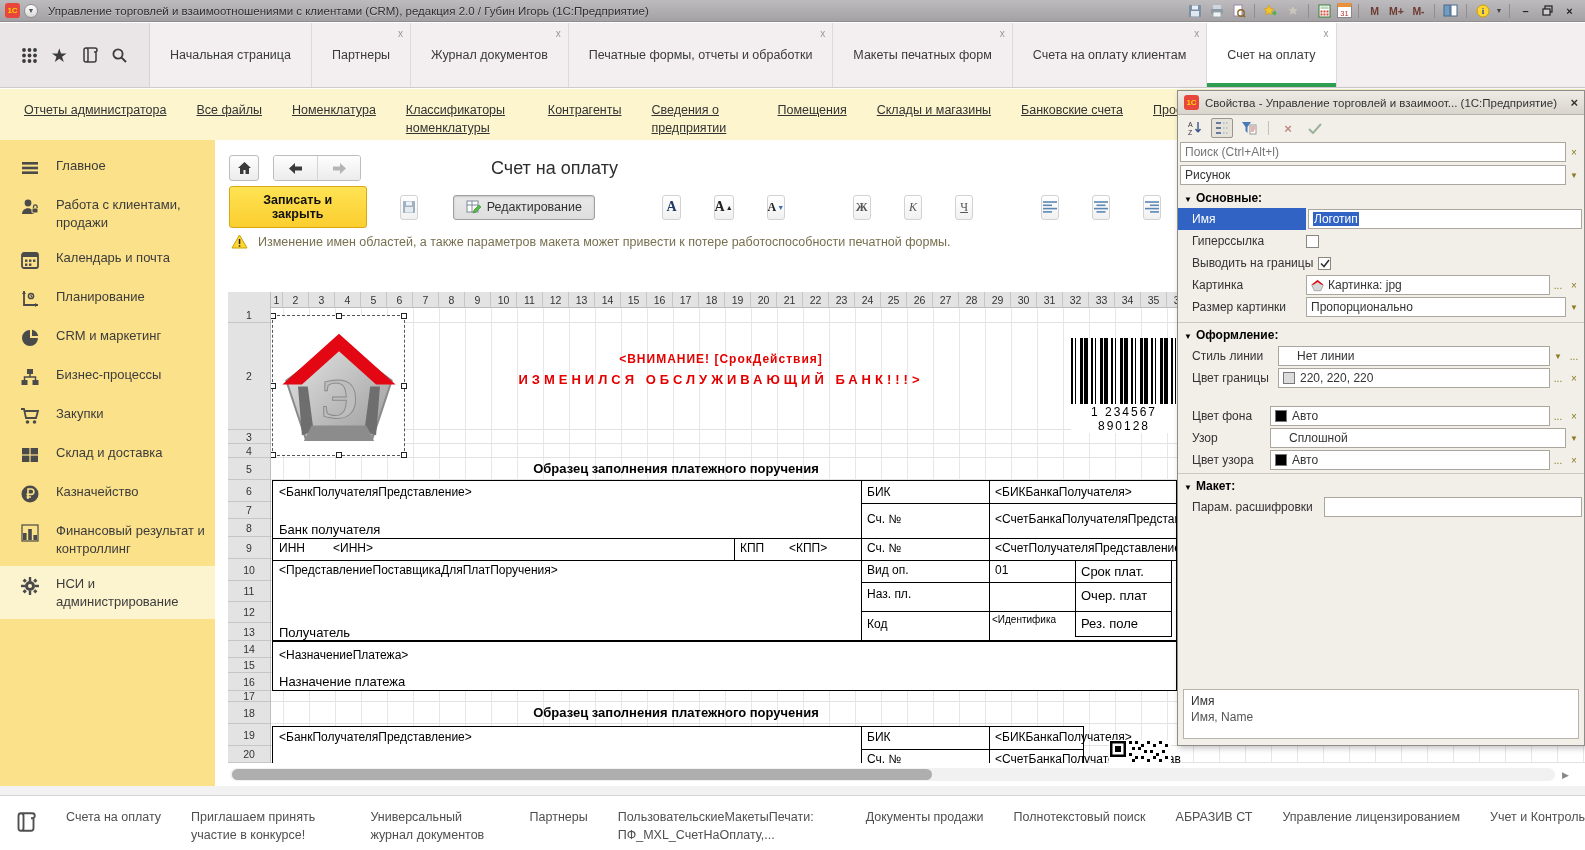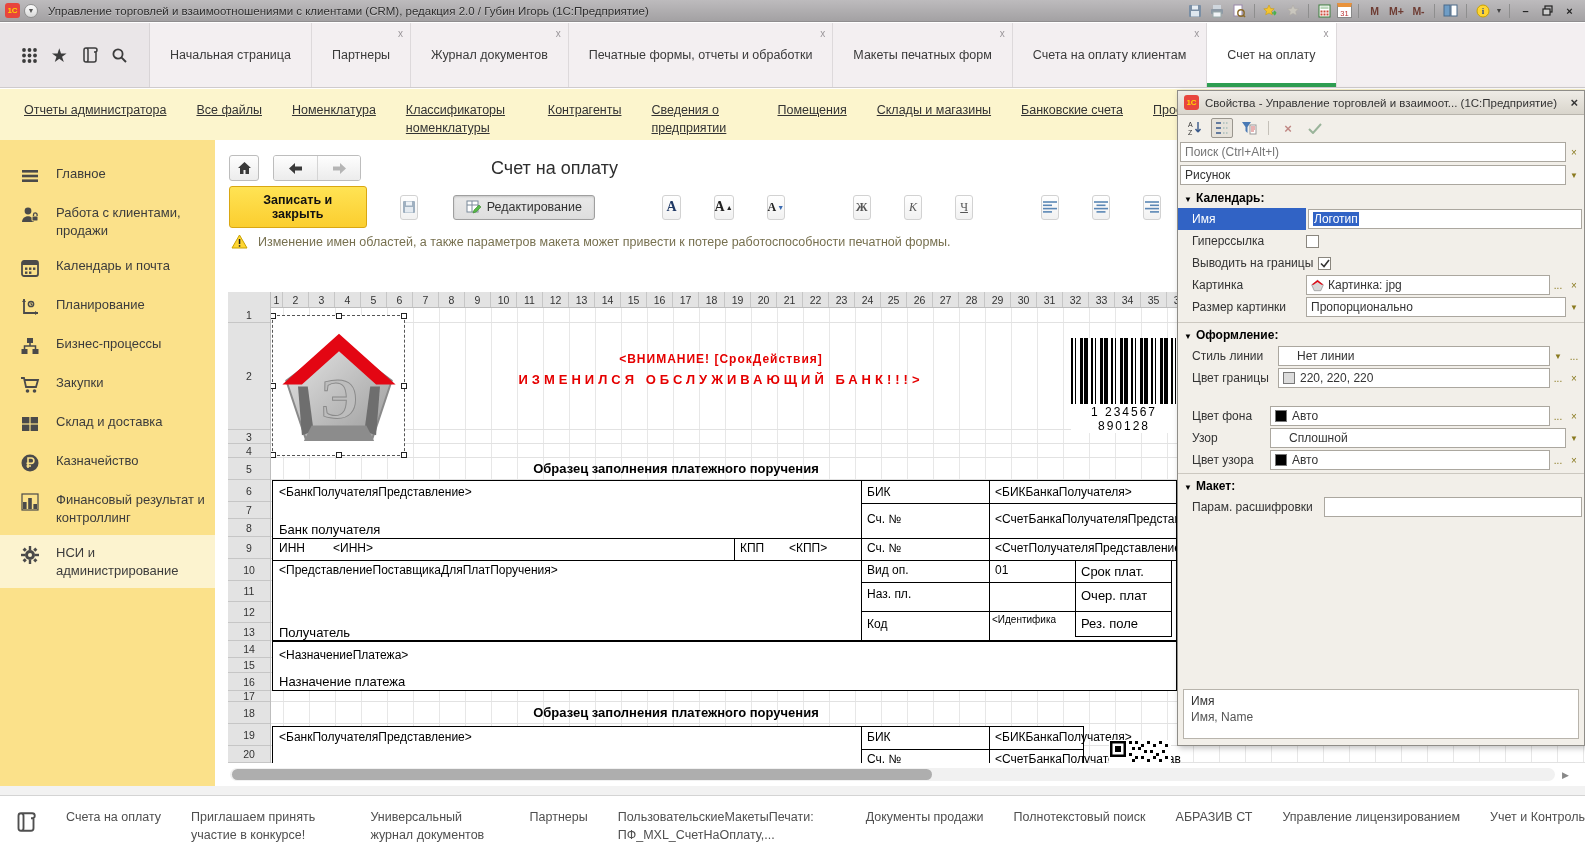--- a/index.html
+++ b/index.html
@@ -30,21 +30,21 @@
   .tab.active { background:#fff; }
   .tab.active::after { content:""; position:absolute; left:0; right:0; bottom:0; height:4px; background:#2e9e52; }
 
   
   #subnav { position:absolute; left:0; top:89px; width:1585px; height:51px; background:#fcf5cd;
     display:flex; gap:30px; padding:12px 0 0 24px; }
   .subnav-item { font-size:12.5px; color:#333; line-height:1.45;text-decoration:underline; }
   .w110 { max-width:112px; } .w95 { max-width:96px; }
 
   
-  #sidebar { position:absolute; left:0; top:140px; width:215px; height:650px; background:#fbe18a; padding-top:16px;}
+  #sidebar { position:absolute; left:0; top:140px; width:215px; height:650px; background:#fbe18a; padding-top:8px;}
   .side-item { display:flex; align-items:flex-start; padding:9px 8px 9px 20px; gap:16px; }
   .side-item.selected { background:#fcf3cf; }
   .side-item svg { flex:none; margin-top:1px; }
   .side-label { font-size:13px; color:#3c3c3c; line-height:1.35; max-width:150px; }
 
   
   #main { position:absolute; left:215px; top:140px; width:1370px; height:655px; background:#fff; }
   #navrow { display:flex; align-items:center; padding:12px 0 0 14px; height:44px;}
   .nav-btn { width:30px; height:26px; border:1px solid #bdbdbd; border-radius:3px; background:linear-gradient(#fefefe,#ececec);
     display:flex; align-items:center; justify-content:center; font-size:14px; color:#333;}
@@ -343,20 +343,27 @@
     <span class="side-label">Календарь и почта</span>
   </div>
   <div class="side-item">
     <svg width="20" height="20" viewBox="0 0 20 20">
         <path d="M4 2v14h14" fill="none" stroke="#4a4a4a" stroke-width="1.8"></path>
         <path d="M4 2l-2 3h4zM18 16l-3-2v4z" fill="#4a4a4a"></path>
         <circle cx="11" cy="7" r="2.6" fill="none" stroke="#4a4a4a" stroke-width="1.5"></circle>
         <path d="M11 5.5v1.5l1.2 1" stroke="#4a4a4a" stroke-width="1.2" fill="none"></path>
       </svg>
     <span class="side-label">Планирование</span>
+  </div>
+  <div class="side-item">
+    <svg width="20" height="20" viewBox="0 0 20 20">
+        <path d="M10 2a8 8 0 1 0 8 8h-8z" fill="#4a4a4a"></path>
+        <path d="M12 8V1.8A8 8 0 0 1 18.2 8z" fill="#4a4a4a"></path>
+      </svg>
+    <span class="side-label">CRM и маркетинг</span>
   </div>
   <div class="side-item">
     <svg width="20" height="20" viewBox="0 0 20 20">
         <rect x="7" y="2" width="6" height="5" fill="#4a4a4a"></rect>
         <rect x="1.5" y="13" width="6" height="5" fill="#4a4a4a"></rect>
         <rect x="12.5" y="13" width="6" height="5" fill="#4a4a4a"></rect>
         <path d="M10 7v3M4.5 13v-3h11v3" fill="none" stroke="#4a4a4a" stroke-width="1.5"></path>
       </svg>
     <span class="side-label">Бизнес-процессы</span>
   </div>
@@ -821,21 +828,21 @@
       </div>
     <div class="ybtn">×</div>
   </div>
   <div class="prow" style="padding:0 2px;margin-top:1px">
     <div class="pinput">
         <span>Рисунок</span>
       </div>
     <div class="ybtn" style="font-size:8px">▼</div>
   </div>
 
-  <div class="sect"><span class="tri">▼</span><span>Календарь:</span></div>
+  <div class="sect"><span class="tri">▼</span><span>Основные:</span></div>
 
   <div class="prow">
     <div class="plabel sel">Имя</div>
     <div class="pinput">
         <span class="hl">Логотип</span>
       </div>
   </div>
   <div class="prow">
     <div class="plabel">Гиперссылка</div>
     <div class="chk"></div>

